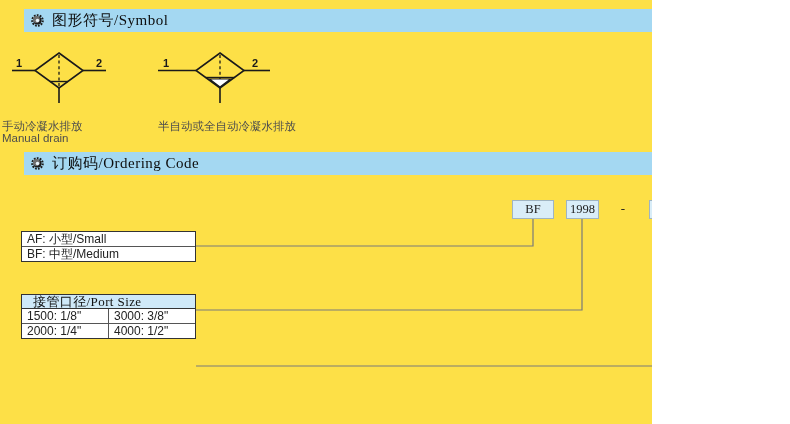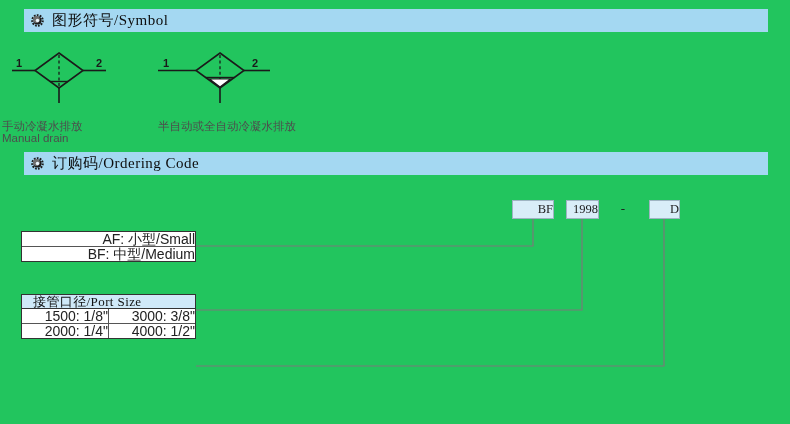--- a/index.html
+++ b/index.html
@@ -1,18 +1,18 @@
 <!DOCTYPE html>
 <html><head>
 <meta charset="utf-8">
 <style>
   * { margin:0; padding:0; box-sizing:border-box; }
   html,body { background:#fff; }
   .page {
-    position:relative; width:790px; height:424px; background:#22c55e;
+    position:relative; width:652px; height:424px; background:#fde047;
     font-family:"Liberation Sans", sans-serif; overflow:hidden;
   }
   
   .bar {
     position:absolute; left:24px; width:744px; height:23px;
     background:#a4d8f2; display:flex; align-items:center; gap:7px;
     padding-left:6px;
   }
   .bar-title {
     font-family:"Liberation Serif", serif; font-size:15px; color:#0d0d0d;
@@ -20,40 +20,40 @@
   }
   .gear { width:15px; height:15px; flex:0 0 auto; }
   
   .symsvg { position:absolute; }
   .symsvg line, .symsvg polygon, .symsvg path { stroke:#1a1a1a; }
   .sym-label { position:absolute; font-size:11.5px; line-height:12px; color:#4d4d4d; white-space:nowrap; }
   
   .code-box {
     position:absolute; height:19px; background:#d9edf8; border:1px solid #9fb4c2;
     font-family:"Liberation Serif", serif; font-size:12.5px; color:#1c1c1c;
-    text-align:right; line-height:17px; z-index:3;
+    text-align:center; line-height:17px; z-index:3;
   }
   .code-sep {
     position:absolute; width:14px; height:19px; text-align:center; line-height:17px;
     font-family:"Liberation Serif", serif; font-size:13px; color:#1c1c1c; z-index:3;
   }
   .connectors { position:absolute; left:0; top:0; width:790px; height:424px; z-index:1; pointer-events:none; }
   
   .otable {
     position:absolute; left:21px; width:175px; background:#fff;
     border:1px solid #333; z-index:2;
   }
   .otable .th {
     background:#cfe9f8; border-bottom:1px solid #333;
     font-family:"Liberation Serif", serif; font-size:13px; color:#111;
     padding-left:11px; letter-spacing:0.4px;
   }
   .th.h17 { height:16px; line-height:16px; }
   .th.h15 { height:14px; line-height:14px; }
-  .trow { font-size:14px; color:#222; line-height:12px;text-align:right; }
+  .trow { font-size:12px; color:#222; line-height:12px; }
   .trow + .trow { border-top:1px solid #555; }
   .trow .pad { padding:1px 0 1px 5px; }
   .cols { display:flex; }
   .cols .c1 { width:87px; border-right:1px solid #555; }
   .cols .c2 { flex:1; }
   .two-line { line-height:11px; padding:2px 0 2px 5px; }
 </style>
 </head>
 <body>
 

